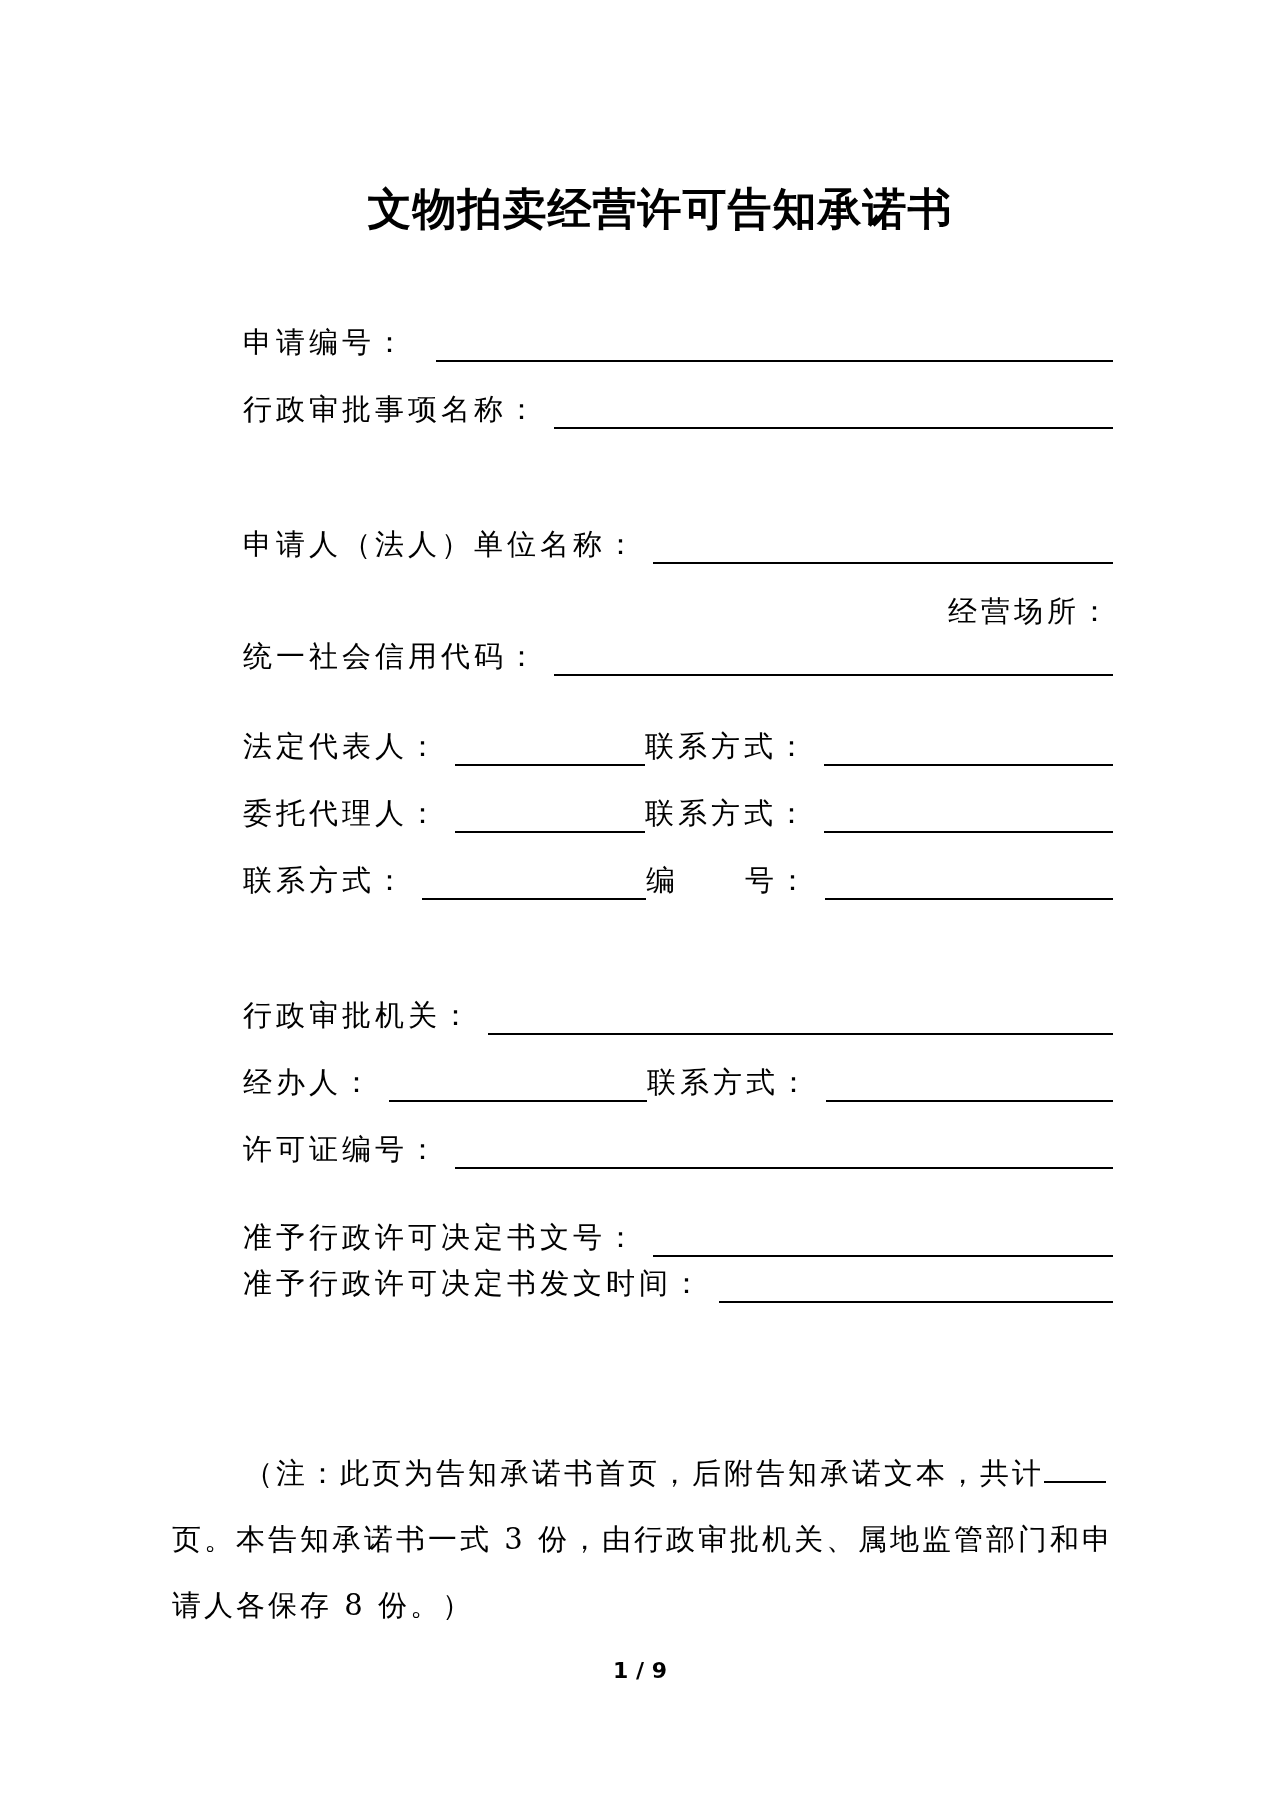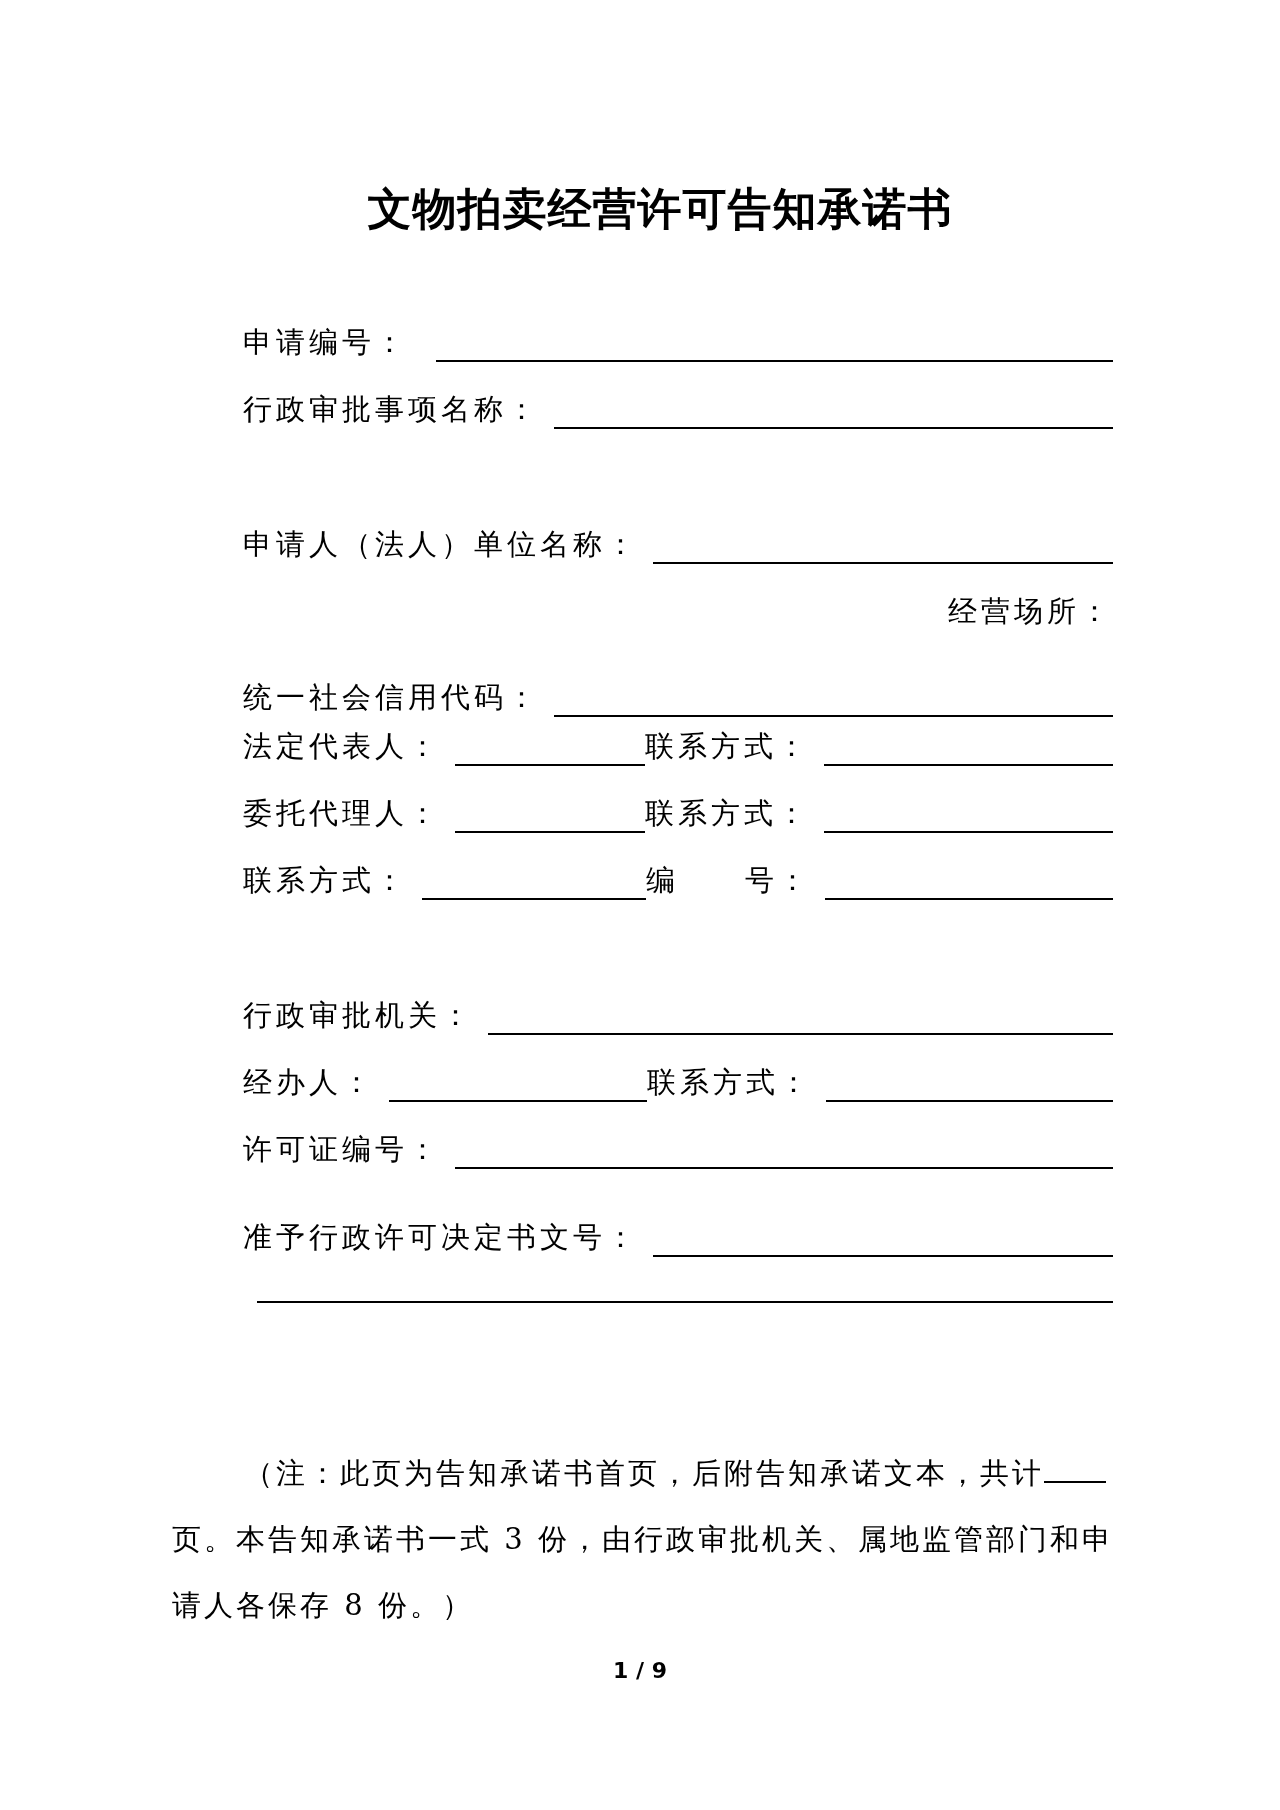--- a/index.html
+++ b/index.html
@@ -38,21 +38,21 @@
   <div class="row" style="top:524px;">
     <span class="label">申请人（法人）单位名称：</span>
     <span class="line"></span>
   </div>
 
   <div class="row" style="top:591px;flex-direction:column;">
     <span class="label">经营场所：</span>
     <span class="line"></span>
   </div>
 
-  <div class="row" style="top:677px;">
+  <div class="row" style="top:636px;">
     <span class="label">统一社会信用代码：</span>
     <span class="line"></span>
   </div>
 
   <div class="row" style="top:726px;">
     <span class="label">法定代表人：</span>
     <span class="line fixed" style="width:190px;"></span>
     <span class="label2">联系方式：</span>
     <span class="line"></span>
   </div>
@@ -87,20 +87,21 @@
     <span class="label">许可证编号：</span>
     <span class="line"></span>
   </div>
 
   <div class="row" style="top:1217px;">
     <span class="label">准予行政许可决定书文号：</span>
     <span class="line"></span>
   </div>
 
   <div class="row" style="top:1263px;">
+    <span class="label">准予行政许可决定书发文时间：</span>
     <span class="line"></span>
   </div>
 
   <div class="note">
     <span>（注：此页为告知承诺书首页，后附告知承诺文本，共计</span><span class="blank"></span><span>页。本告知承诺书一式 3 份，由行政审批机关、属地监管部门和申请人各保存 8 份。）</span>
   </div>
 
   <div class="pager">1 / 9</div>
 </div>
 

